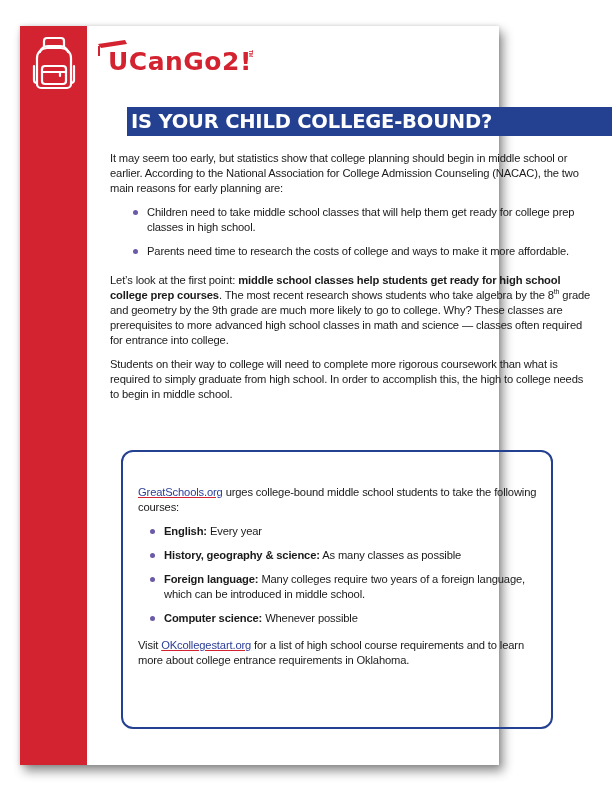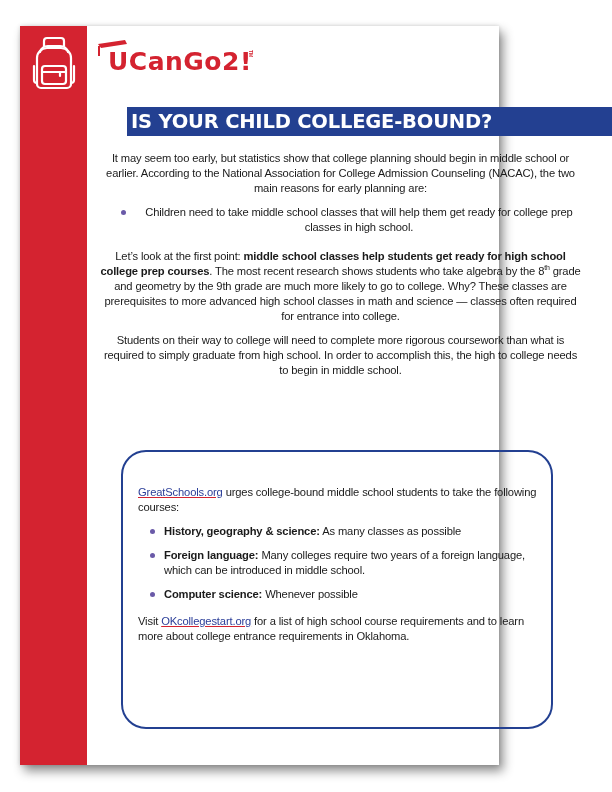--- a/index.html
+++ b/index.html
@@ -22,29 +22,29 @@
     position:absolute; left:13px; top:10px; font-family:"DejaVu Sans", sans-serif;
     font-weight:bold; font-size:25px; color:#d42330; letter-spacing:0.5px; line-height:28px;
   }
   .logo-tm { position:absolute; left:153px; top:12px; font-size:5px; color:#d42330; font-weight:bold; writing-mode:vertical-rl; }
   .banner {
     position:absolute; left:71px; top:81px; width:492px; height:29px;
     background:#234091; color:#ffffff;
     font-family:"DejaVu Sans", sans-serif; font-weight:bold; font-size:19.5px;
     line-height:29px; padding-left:4px; box-sizing:border-box; letter-spacing:-0.2px;margin-left:36px;
   }
-  .content { position:absolute; left:78px; top:125px; width:485px; font-size:11.2px; line-height:15px; letter-spacing:-0.15px;text-align:center; }
+  .content { position:absolute; left:90px; top:125px; width:485px; font-size:11.2px; line-height:15px; letter-spacing:-0.15px; }
   .content p { margin:0 0 9px 0; }
   .content ul { margin:0 0 14px 0; padding:0 0 0 37px; list-style:none; }
   .content ul li { position:relative; margin-bottom:9px; font-weight:normal; }
   .bullet { position:absolute; left:-14px; top:5px; width:5px; height:5px; border-radius:50%; background:#6a5aa8; }
   sup { font-size:7px; line-height:0; }
   .box {
     position:absolute; left:101px; top:424px; width:432px; height:279px;
-    border:2.5px solid #234091; border-radius:25px; box-sizing:border-box;
+    border:2.5px solid #234091; border-radius:12px; box-sizing:border-box;
   }
   .box-content { position:absolute; left:15px; top:33px; width:400px; font-size:11.2px; line-height:15px; letter-spacing:-0.15px; }
   .box-content p { margin:0 0 9px 0; }
   .box-content ul { margin:0 0 12px 0; padding:0 0 0 26px; list-style:none; }
   .box-content ul li { position:relative; margin-bottom:9px; }
   .box-content ul li b { font-weight:bold; }
   .link { color:#2a3d98; text-decoration:underline; text-decoration-color:#d42330; }
 </style>
 </head>
 <body>
@@ -72,29 +72,31 @@
     <span class="logo-text">UCanGo2!</span>
     <span class="logo-tm">TM</span>
   </div>
 
   <div class="banner">IS YOUR CHILD COLLEGE-BOUND?</div>
 
   <div class="content">
     <p>It may seem too early, but statistics show that college planning should begin in middle school or earlier. According to the National Association for College Admission Counseling (NACAC), the two main reasons for early planning are:</p>
     <ul>
       <li><span class="bullet"></span><span>Children need to take middle school classes that will help them get ready for college prep classes in high school.</span></li>
+      <li><span class="bullet"></span><span>Parents need time to research the costs of college and ways to make it more affordable.</span></li>
     </ul>
     <p><span>Let’s look at the first point: </span><b>middle school classes help students get ready for high school college prep courses</b><span>. The most recent research shows students who take algebra by the 8</span><sup>th</sup><span> grade and geometry by the 9th grade are much more likely to go to college. Why? These classes are prerequisites to more advanced high school classes in math and science — classes often required for entrance into college.</span></p>
     <p>Students on their way to college will need to complete more rigorous coursework than what is required to simply graduate from high school. In order to accomplish this, the high to college needs to begin in middle school.</p>
   </div>
 
   <div class="box">
     <div class="box-content">
       <p><span class="link">GreatSchools.org</span><span> urges college-bound middle school students to take the following courses:</span></p>
       <ul>
+        <li><span class="bullet"></span><b>English:</b><span> Every year</span></li>
         <li><span class="bullet"></span><b>History, geography &amp; science:</b><span> As many classes as possible</span></li>
         <li><span class="bullet"></span><b>Foreign language:</b><span> Many colleges require two years of a foreign language, which can be introduced in middle school.</span></li>
         <li><span class="bullet"></span><b>Computer science:</b><span> Whenever possible</span></li>
       </ul>
       <p><span>Visit </span><span class="link">OKcollegestart.org</span><span> for a list of high school course requirements and to learn more about college entrance requirements in Oklahoma.</span></p>
     </div>
   </div>
 </div>
 
 </body></html>

